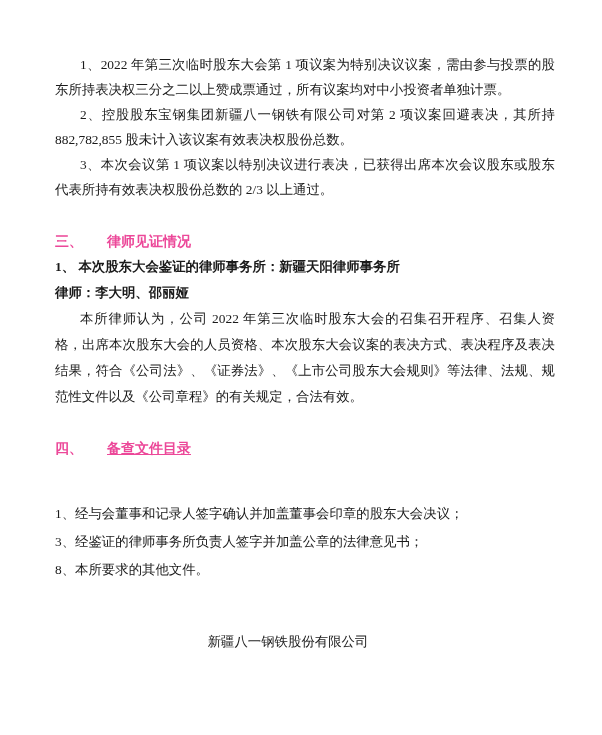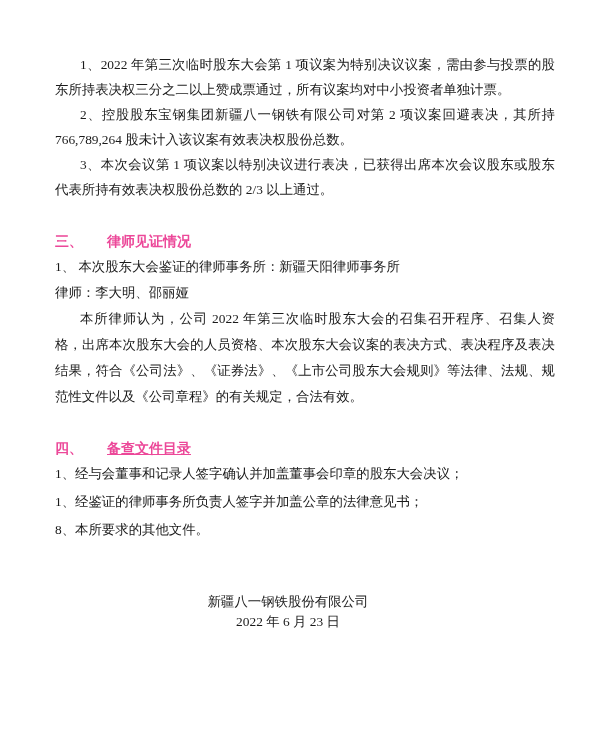--- a/index.html
+++ b/index.html
@@ -33,61 +33,61 @@
     font-weight: bold;
     font-size: 14px;
     line-height: 25px;
     color: #ec4899;
   }
   .section-heading .h-num {
     display: inline-block;
     width: 52px;
   }
   .sec4-heading { margin-top: 26px; text-decoration: underline; }
-  .sec3 p.item { line-height: 26px; }
+  .sec3 p.item { line-height: 26px; font-weight: bold; }
   .sec3 p.opinion {
     line-height: 26px;
     text-indent: 25px;
   }
-  .sec4 p.item { line-height: 25px; }
+  .sec4 p.item { line-height: 25px; margin-top: 40px; }
   .sec4 p.item + p.item { margin-top: 3px; }
   .signature {
     margin: 50px 34px 0 0;
     text-align: center;
   }
   .signature div { line-height: 20px; }
 </style>
 </head>
 <body>
 
 <div class="page">
 
   <p class="body-para">1、2022 年第三次临时股东大会第 1 项议案为特别决议议案，需由参与投票的股东所持表决权三分之二以上赞成票通过，所有议案均对中小投资者单独计票。</p>
 
-  <p class="body-para">2、控股股东宝钢集团新疆八一钢铁有限公司对第 2 项议案回避表决，其所持 766,789,264 股未计入该议案有效表决权股份总数。</p>
+  <p class="body-para">2、控股股东宝钢集团新疆八一钢铁有限公司对第 2 项议案回避表决，其所持 882,782,855 股未计入该议案有效表决权股份总数。</p>
 
   <p class="body-para">3、本次会议第 1 项议案以特别决议进行表决，已获得出席本次会议股东或股东代表所持有效表决权股份总数的 2/3 以上通过。</p>
 
   <h3 class="section-heading">
     <span class="h-num">三、</span><span class="h-title">律师见证情况</span>
   </h3>
 
   <div class="sec3">
     <p class="item">1、 本次股东大会鉴证的律师事务所：新疆天阳律师事务所</p>
     <p class="item">律师：李大明、邵丽娅</p>
     <p class="opinion">本所律师认为，公司 2022 年第三次临时股东大会的召集召开程序、召集人资格，出席本次股东大会的人员资格、本次股东大会议案的表决方式、表决程序及表决结果，符合《公司法》、《证券法》、《上市公司股东大会规则》等法律、法规、规范性文件以及《公司章程》的有关规定，合法有效。</p>
   </div>
 
   <h3 class="section-heading sec4-heading">
     <span class="h-num">四、</span><span class="h-title">备查文件目录</span>
   </h3>
 
   <div class="sec4">
     <p class="item">1、经与会董事和记录人签字确认并加盖董事会印章的股东大会决议；</p>
-    <p class="item">1、经鉴证的律师事务所负责人签字并加盖公章的法律意见书；</p>
+    <p class="item">3、经鉴证的律师事务所负责人签字并加盖公章的法律意见书；</p>
     <p class="item">8、本所要求的其他文件。</p>
   </div>
 
   <div class="signature">
     <div>新疆八一钢铁股份有限公司</div>
     <div>2022 年 6 月 23 日</div>
   </div>
 
 </div>
 

